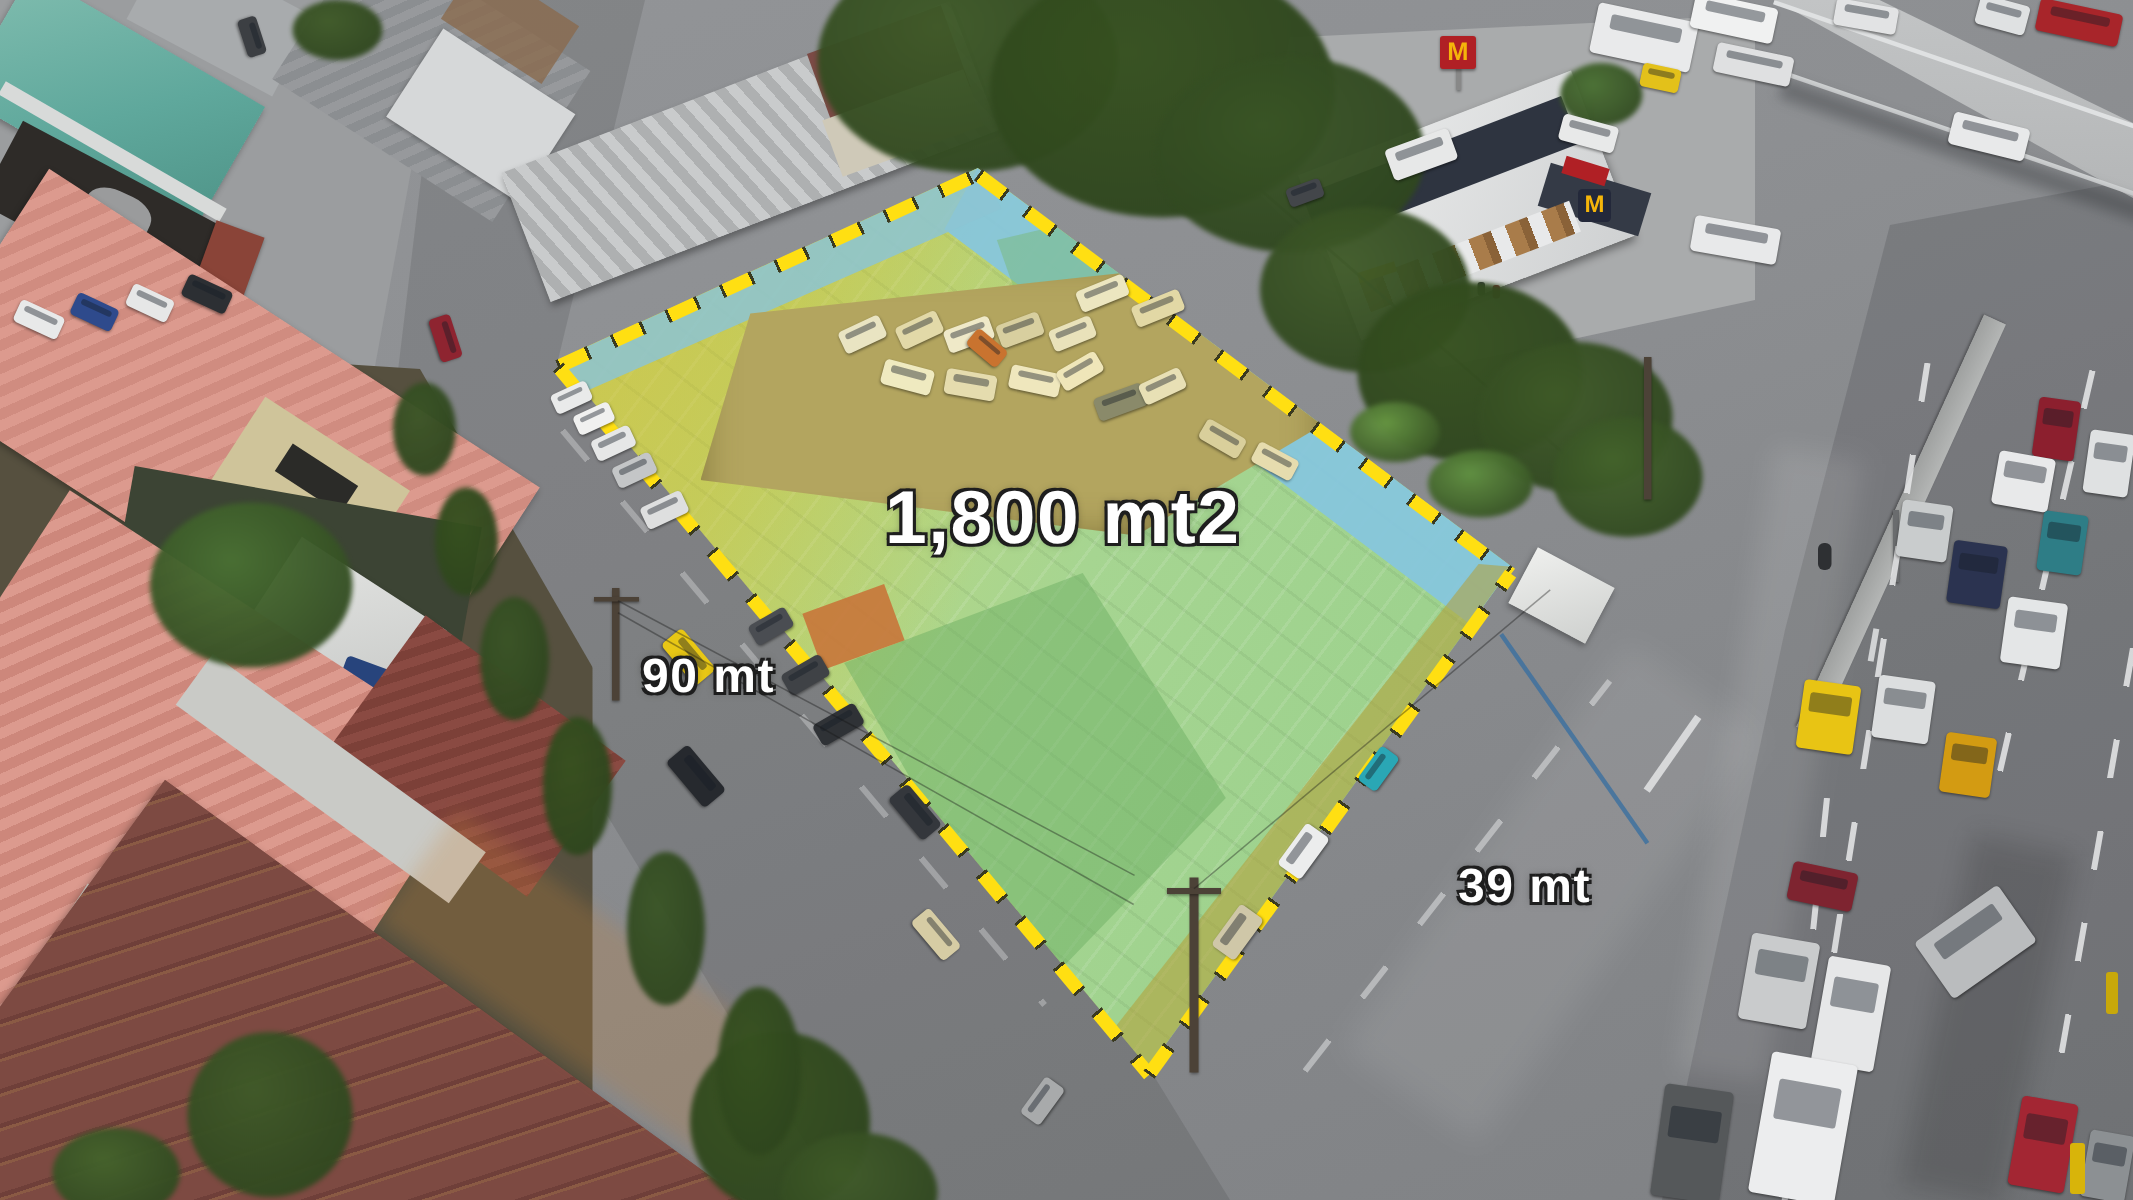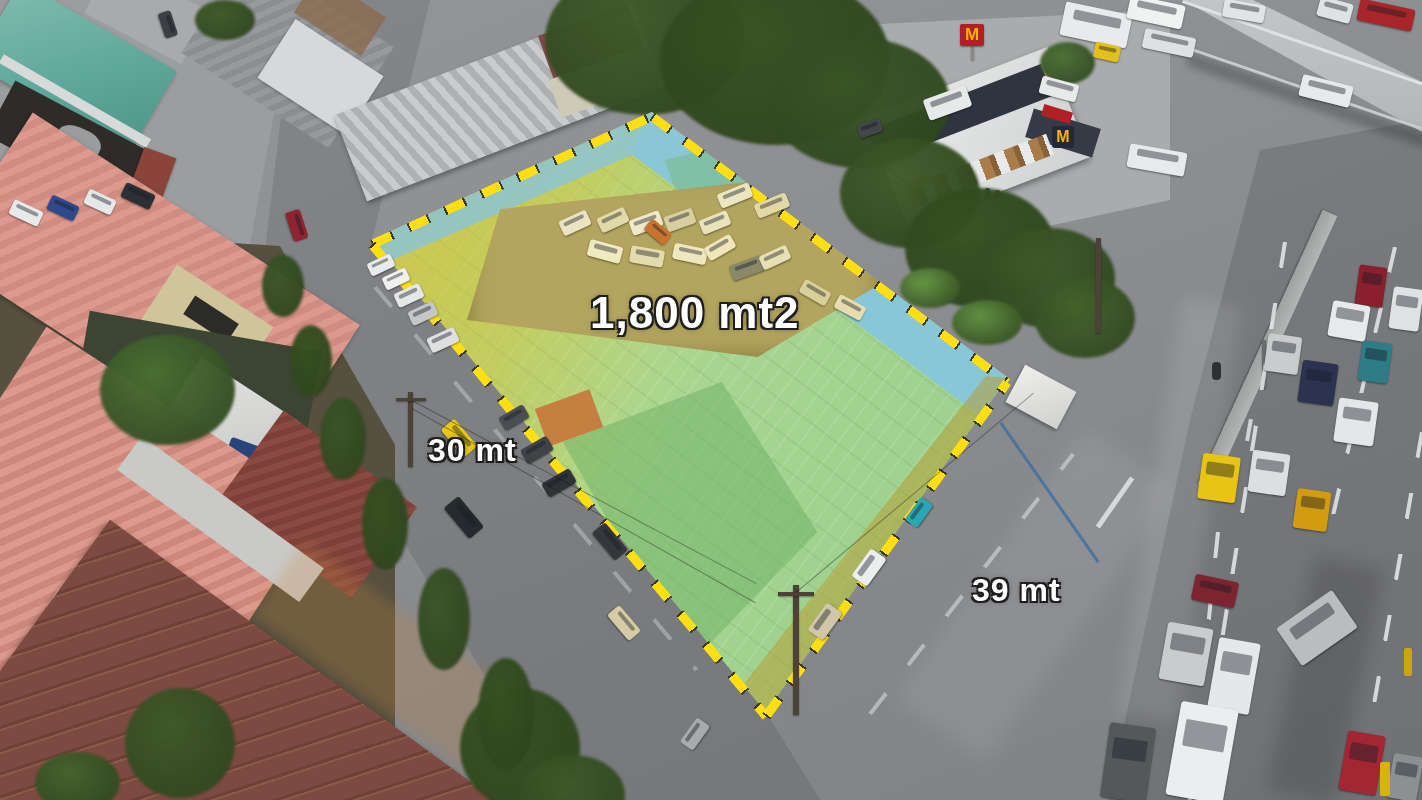--- a/index.html
+++ b/index.html
@@ -263,17 +263,17 @@
   <div class="pole" style="left:1096px;top:238px;width:5px;height:95px;"></div>
   <div class="wire" style="left:412px;top:400px;width:390px;transform:rotate(28deg);"></div>
   <div class="wire" style="left:412px;top:408px;width:395px;transform:rotate(29.5deg);"></div>
   <div class="wire" style="left:796px;top:592px;width:310px;transform:rotate(-40deg);"></div>
   <div class="wire" style="left:160,?px;top:0;width:0;"></div>
 
   <div class="abs" style="left:1380px;top:762px;width:10px;height:34px;background:#d8b40a;border-radius:2px;"></div>
   <div class="abs" style="left:1404px;top:648px;width:8px;height:28px;background:#c8a80a;border-radius:2px;"></div>
   <div class="abs" style="left:1212px;top:362px;width:9px;height:18px;background:#2e3033;border-radius:4px;"></div>
 
-  <div class="lbl" style="left:590px;top:288px;font-size:44px;">1,800 mt2</div>
-  <div class="lbl" style="left:428px;top:432px;font-size:32px;">30 mt</div>
+  <div class="lbl" style="left:590px;top:316px;font-size:50px;">1,800 mt2</div>
+  <div class="lbl" style="left:428px;top:432px;font-size:32px;">90 mt</div>
   <div class="lbl" style="left:972px;top:572px;font-size:32px;">39 mt</div>
 
 </div>
 
 </body></html>

